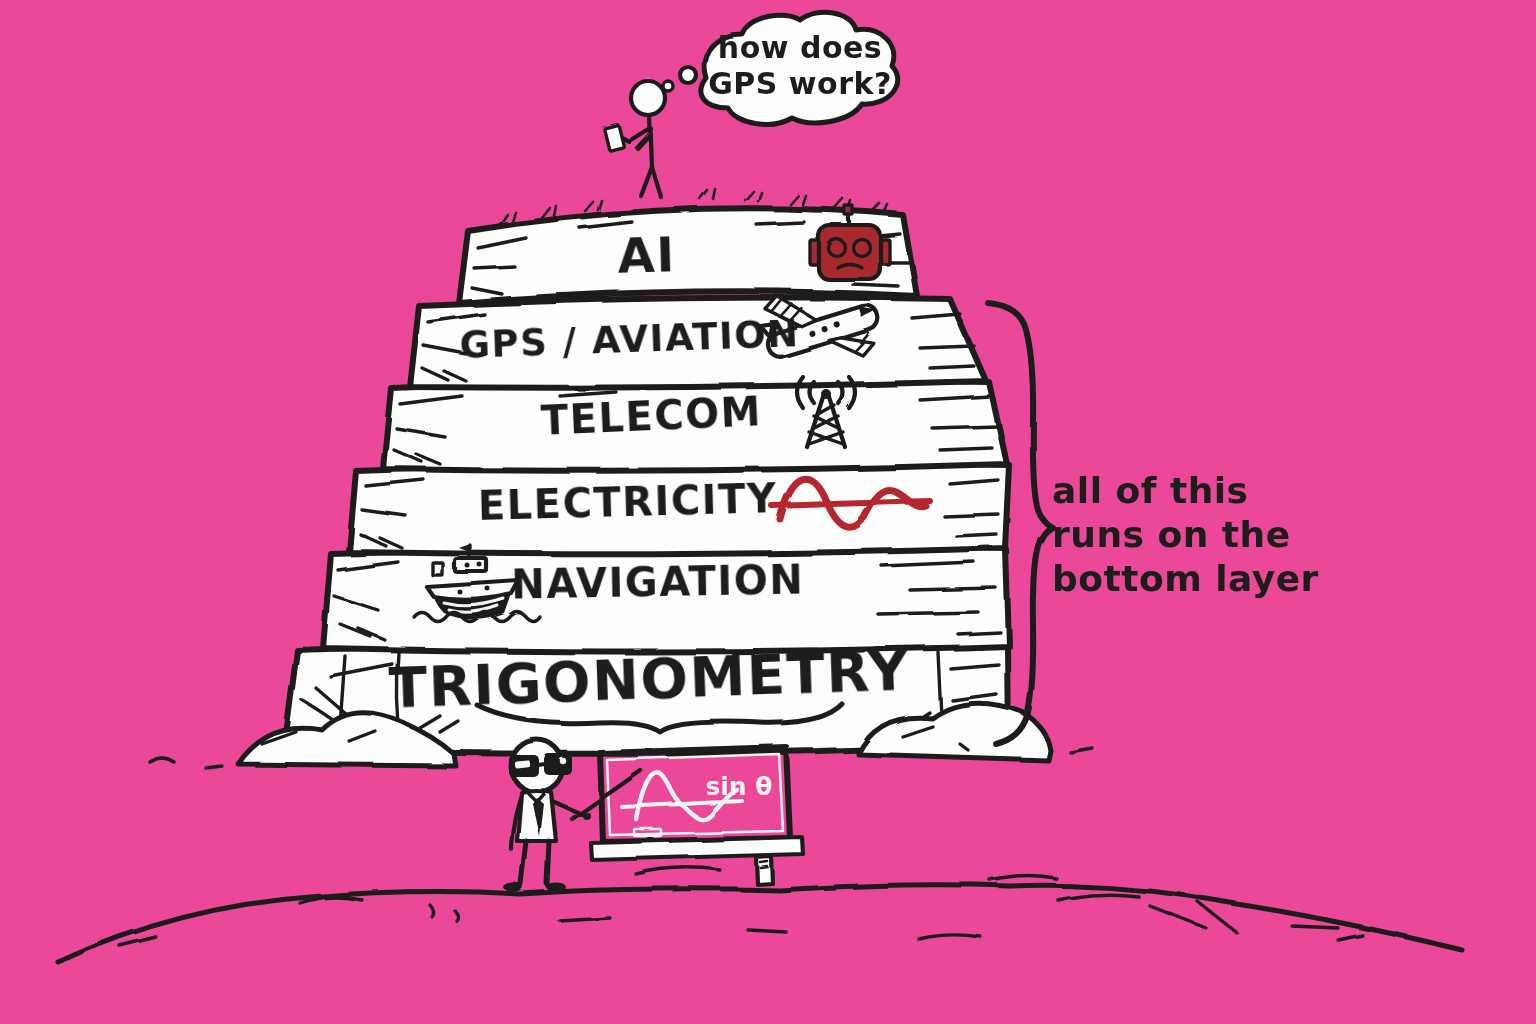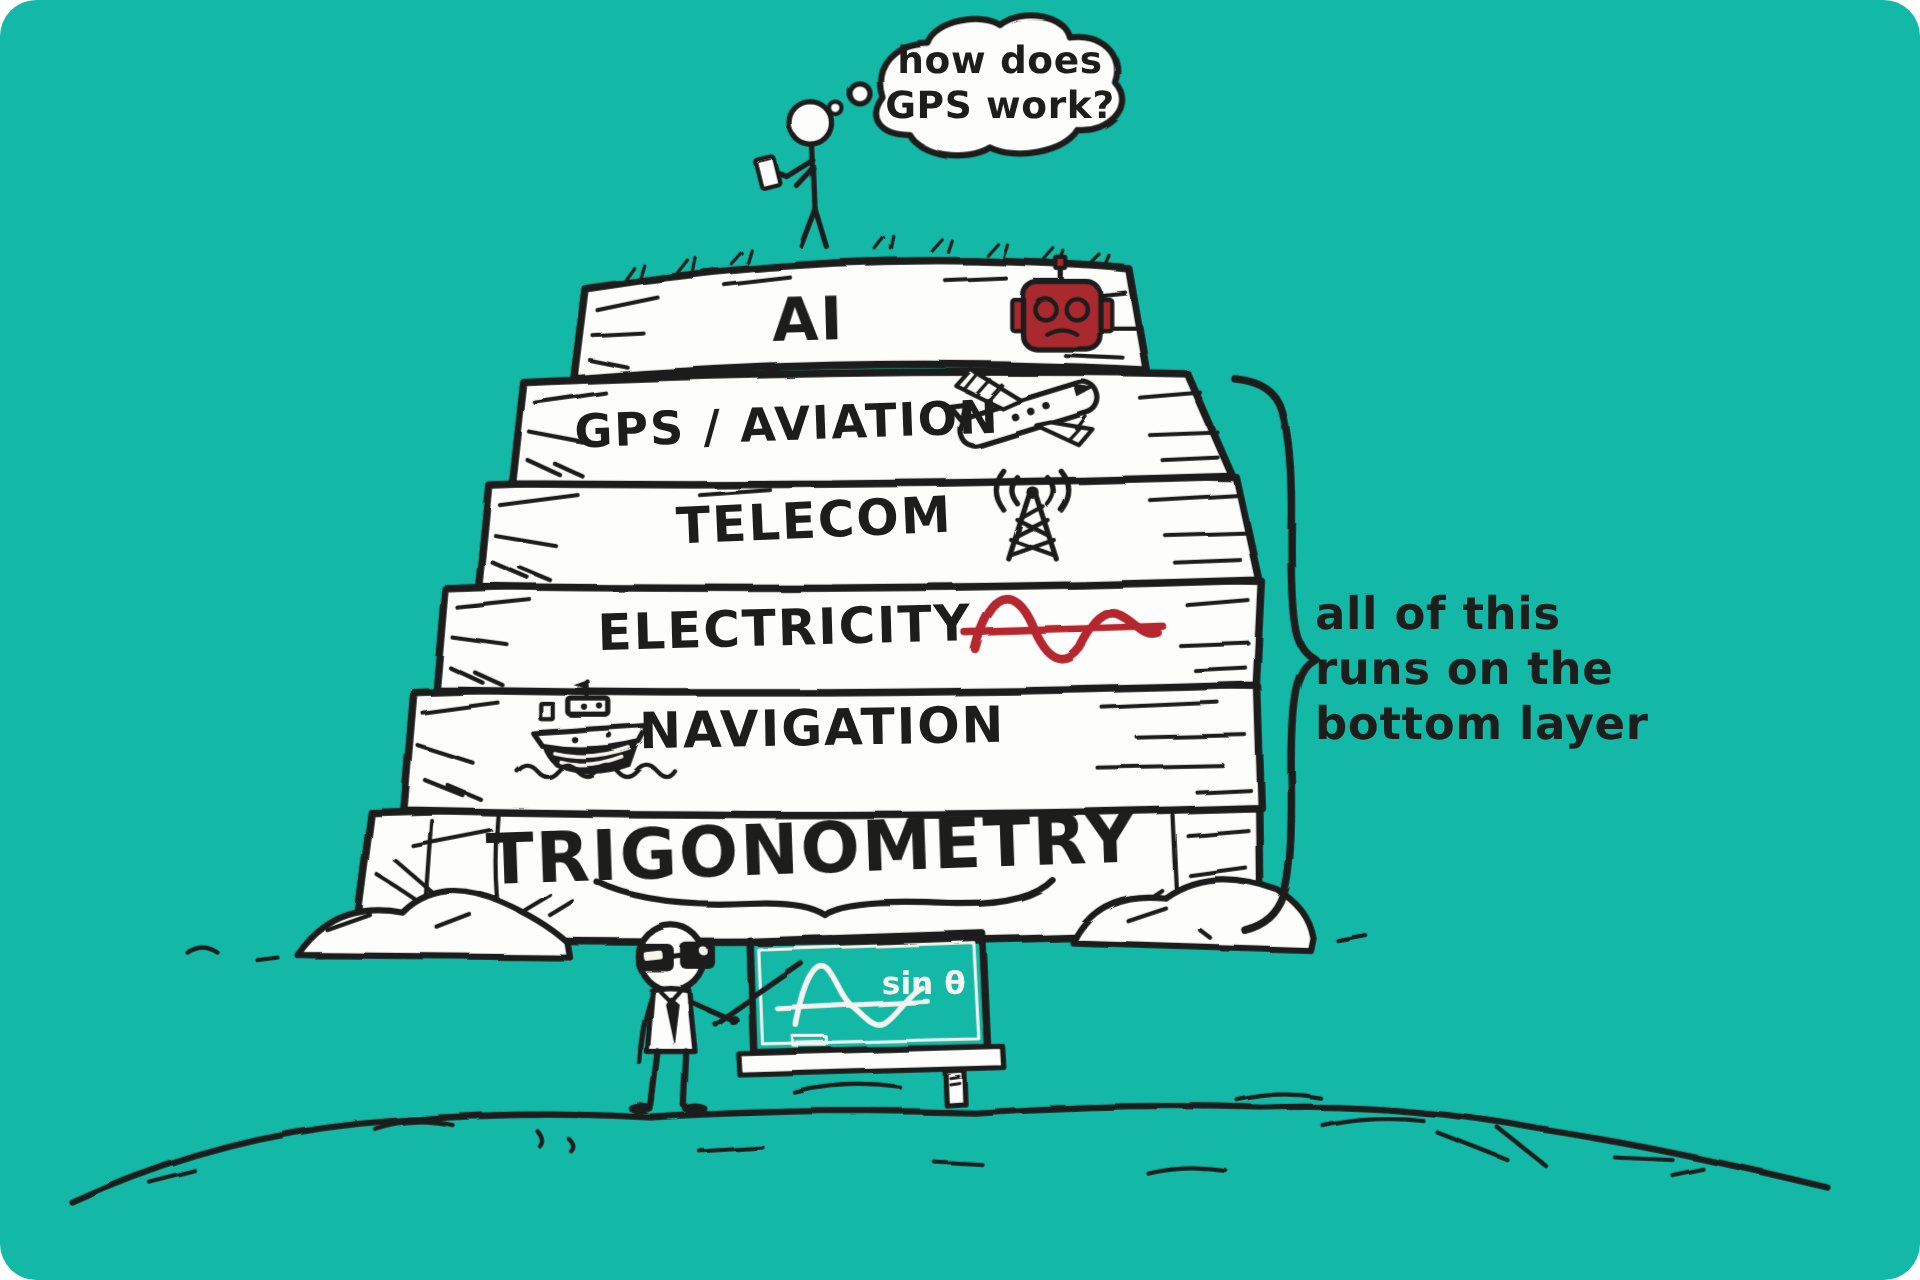--- a/index.html
+++ b/index.html
@@ -1,17 +1,17 @@
 <!DOCTYPE html>
 <html><head>
 <meta charset="utf-8">
 <style>
   html,body{margin:0;padding:0;background:#ffffff;}
-  .stage{position:relative;width:1536px;height:1024px;background:#14b8a6;overflow:hidden;
-         font-family:"DejaVu Sans", sans-serif;border-radius:29px;}
+  .stage{position:relative;width:1536px;height:1024px;background:#ec4899;overflow:hidden;
+         font-family:"DejaVu Sans", sans-serif;}
   svg{display:block;}
   .ink{stroke:#1d1d1b;fill:none;stroke-linecap:round;stroke-linejoin:round;}
   .w2{stroke-width:2.6;} .w3{stroke-width:3.4;} .w4{stroke-width:4.2;} .w5{stroke-width:5;} .w6{stroke-width:6;}
   .paper{fill:#fdfdfb;}
   .solid{fill:#1d1d1b;stroke:none;}
   .chalk{stroke:#f5f4ef;fill:none;stroke-linecap:round;stroke-linejoin:round;}
   .redfill{fill:#a8292f;}
   .redline{stroke:#b5282f;fill:none;stroke-linecap:round;}
   text{fill:#1d1d1b;font-family:"DejaVu Sans", sans-serif;}
   .layer-label{font-weight:700;letter-spacing:1.5px;}

